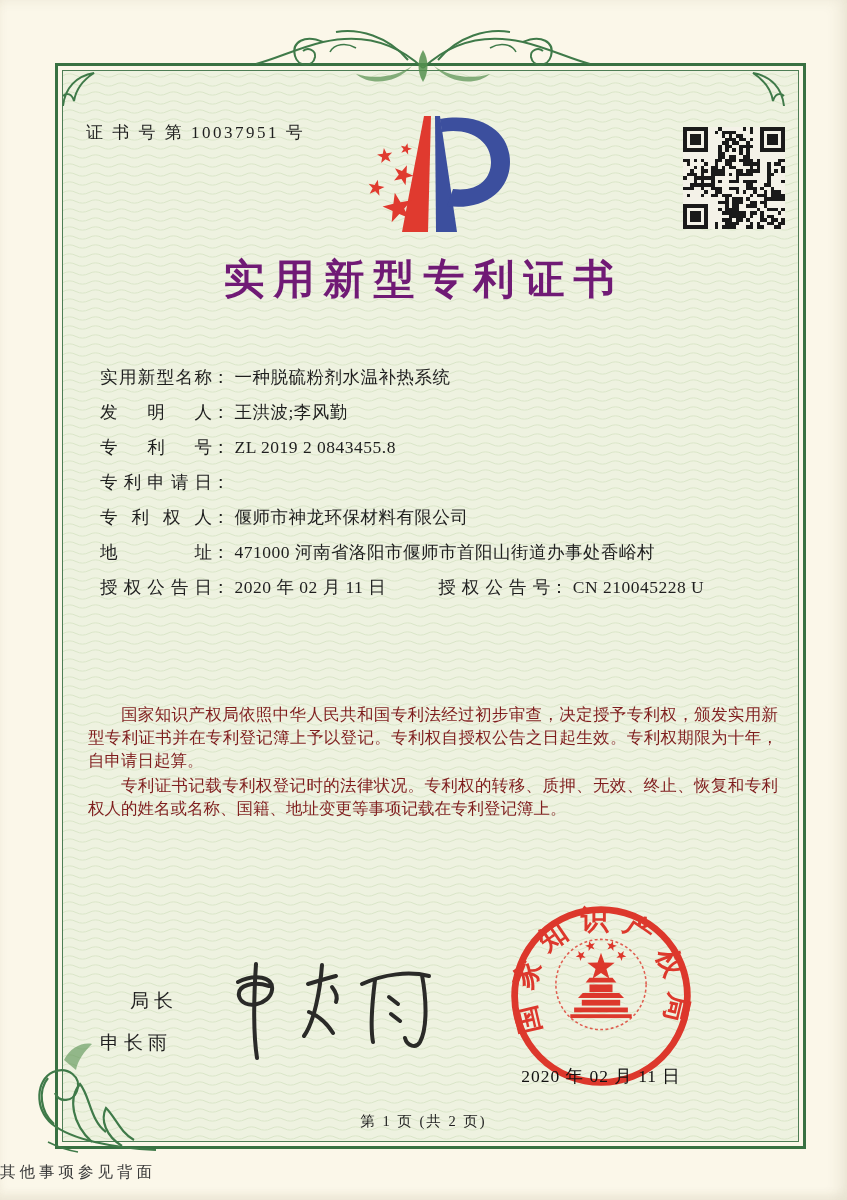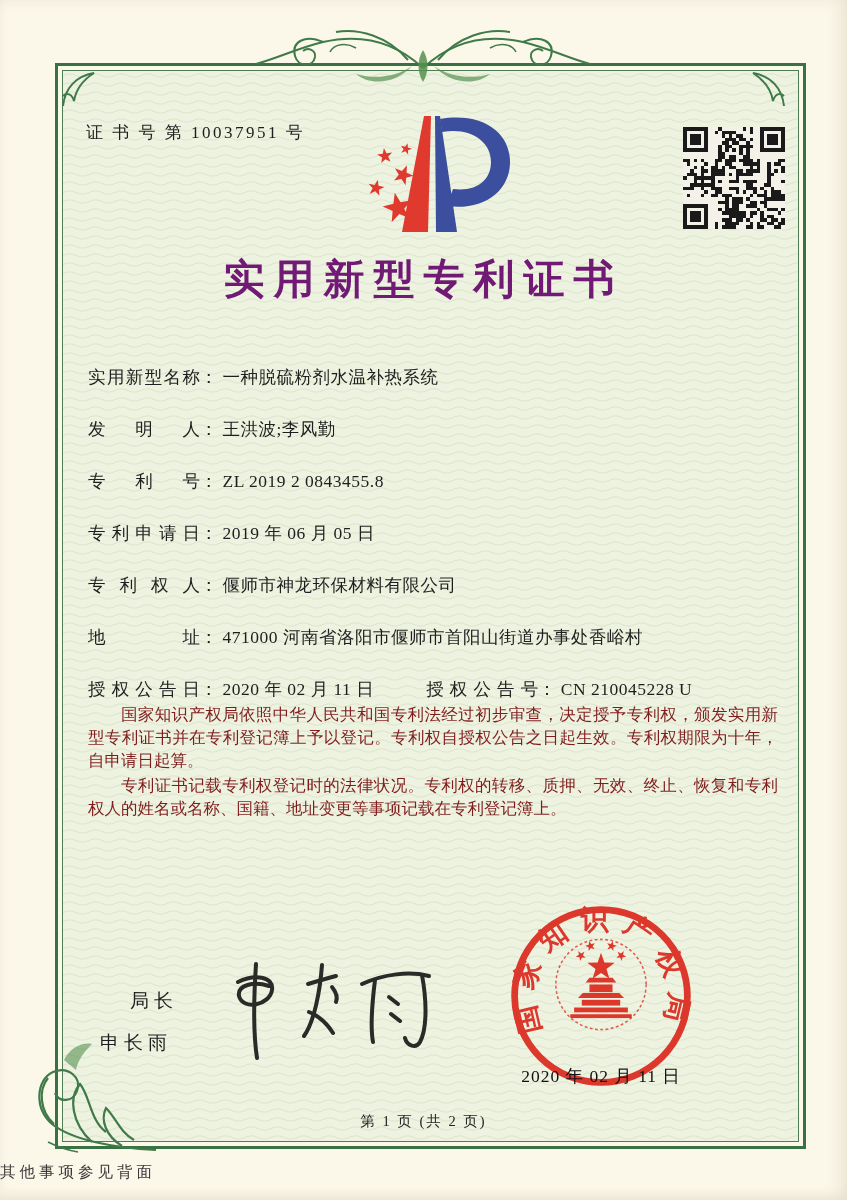--- a/index.html
+++ b/index.html
@@ -14,21 +14,21 @@
   .guilloche{position:absolute;inset:0;width:100%;height:100%;opacity:.85;}
   .ornament{position:absolute;z-index:2;pointer-events:none;}
   .content{position:absolute;inset:0;z-index:3;padding-left:29px;}
 
   .cert-no{position:absolute;left:86px;top:121px;font-size:17px;letter-spacing:2.5px;}
   .logo{position:absolute;left:340px;top:110px;}
   .qr{position:absolute;left:683px;top:127px;background:#f4f2e8;}
   .title{position:absolute;left:0;right:0;top:252px;text-align:center;
          font-size:41px;font-weight:bold;letter-spacing:9px;color:#701a75;}
 
-  .fields{position:absolute;left:88px;top:362px;width:690px;display:flex;flex-direction:column;gap:22px;}
+  .fields{position:absolute;left:100px;top:362px;width:690px;display:flex;flex-direction:column;gap:5px;}
   .field-row{display:flex;align-items:baseline;font-size:17.5px;line-height:30px;white-space:nowrap;}
   .flabel{display:inline-block;width:112px;text-align:justify;text-align-last:justify;}
   .fcolon{display:inline-block;}
   .fvalue{margin-left:5px;letter-spacing:.5px;}
   .grant-gap{display:inline-block;width:52px;}
 
   .paras{position:absolute;left:88px;top:703px;width:690px;font-size:16.5px;line-height:23px;
          text-align:justify;color:#7f1d1d;}
   .paras p{margin:0 0 2px 0;text-indent:2em;}
 
@@ -155,21 +155,20 @@
         <span class="fvalue">王洪波;李风勤</span>
       </div>
       <div class="field-row">
         <span class="flabel">专利号</span>
           <span class="fcolon">：</span>
         <span class="fvalue">ZL 2019 2 0843455.8</span>
       </div>
       <div class="field-row">
         <span class="flabel">专利申请日</span>
           <span class="fcolon">：</span>
-        <span class="fvalue">2019 年 06 月 05 日</span>
       </div>
       <div class="field-row">
         <span class="flabel">专利权人</span>
           <span class="fcolon">：</span>
         <span class="fvalue">偃师市神龙环保材料有限公司</span>
       </div>
       <div class="field-row">
         <span class="flabel">地址</span>
           <span class="fcolon">：</span>
         <span class="fvalue">471000 河南省洛阳市偃师市首阳山街道办事处香峪村</span>

